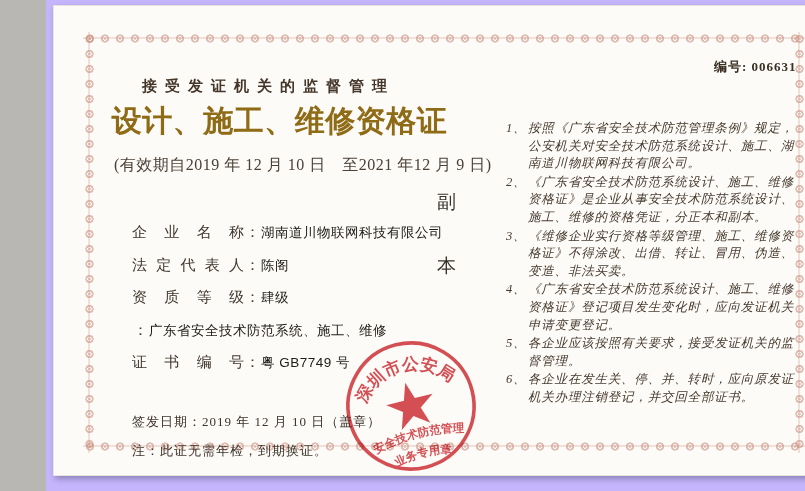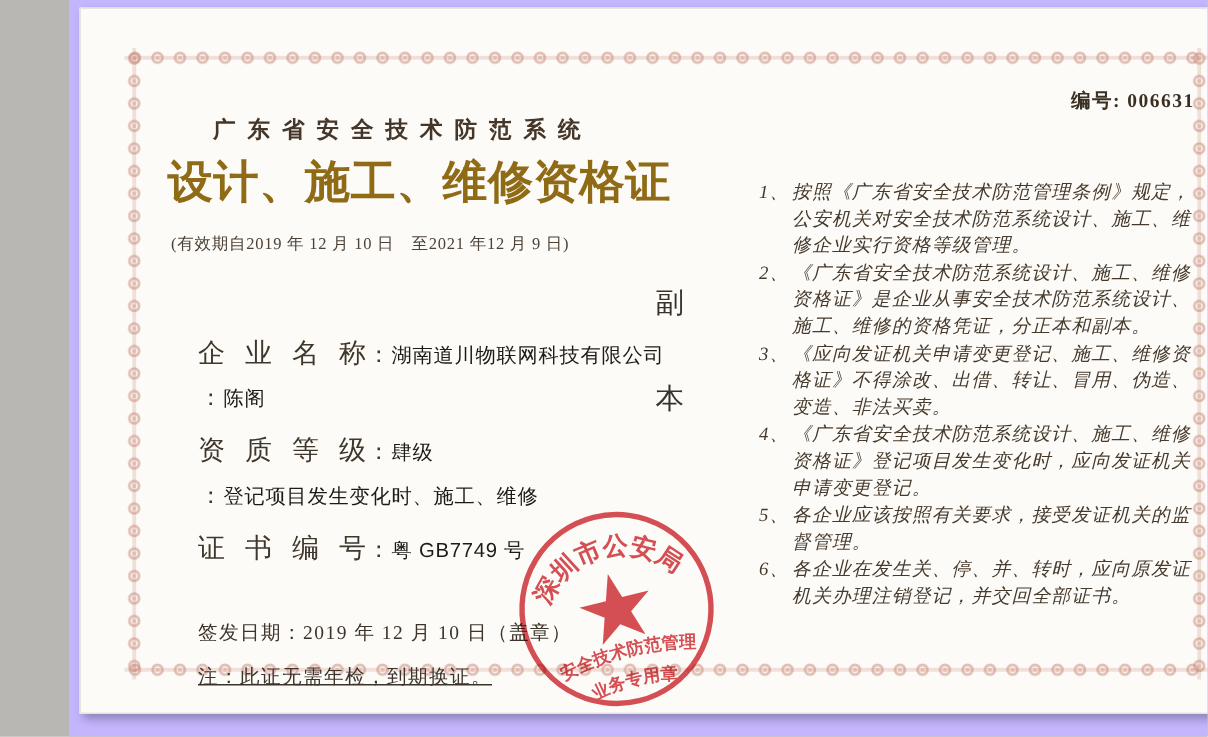--- a/index.html
+++ b/index.html
@@ -23,35 +23,35 @@
       radial-gradient(circle at 6.5px 7px, rgba(203,142,126,.42) 1.2px, rgba(0,0,0,0) 1.7px),
       linear-gradient(to right, rgba(0,0,0,0) 5.5px, rgba(203,142,126,.25) 5.5px, rgba(203,142,126,.25) 7.5px, rgba(0,0,0,0) 7.5px);
     background-size:13px 15px;}
   .abs{position:absolute;}
 
   .serial{left:660px;top:52px;font-size:13px;font-weight:bold;color:#3a2f23;letter-spacing:1px;}
   .org{left:88px;top:71px;width:252px;text-align:center;font-size:15px;font-weight:bold;
        color:#443628;letter-spacing:8px;white-space:nowrap;}
   .title{left:53px;top:95px;width:345px;text-align:center;font-size:30px;font-weight:bold;
          font-family:Liberation Serif, serif;letter-spacing:.5px;white-space:nowrap;}
-  .validity{left:60px;top:149px;font-size:11px;color:#4c4136;letter-spacing:.5px;white-space:nowrap;text-align:center;}
+  .validity{left:60px;top:149px;font-size:16px;color:#4c4136;letter-spacing:.5px;white-space:nowrap;text-align:center;}
 
   .copychars{left:383px;top:183px;display:flex;flex-direction:column;gap:38px;
              font-size:19px;color:#38322b;}
 
   .fields{left:78px;top:217px;width:345px;}
   .frow{display:flex;align-items:baseline;height:22px;margin-bottom:10.5px;white-space:nowrap;}
-  .flabel{display:inline-block;width:112px;font-size:18px;color:#40372c;
+  .flabel{display:inline-block;width:112px;font-size:15px;color:#40372c;
           text-align:justify;text-align-last:justify;}
   .fcolon{font-size:15px;color:#40372c;margin:0 1px 0 1px;}
   .fvalue{font-size:13.5px;font-weight:normal;color:#1e1a15;
           font-family:"Liberation Sans",sans-serif;letter-spacing:.5px;}
 
   .issue{left:78px;top:407px;font-size:13px;color:#3c332a;letter-spacing:1px;white-space:nowrap;}
-  .note{left:78px;top:436px;font-size:13px;color:#3c332a;letter-spacing:1px;white-space:nowrap;text-decoration:underline;}
+  .note{left:78px;top:436px;font-size:13px;color:#3c332a;letter-spacing:1px;white-space:nowrap;}
 
   .ins-head{left:452px;top:81px;width:300px;text-align:center;font-size:21px;font-weight:bold;
             color:#2e2720;letter-spacing:14px;text-indent:14px;}
   .ins-list{left:452px;top:114px;width:300px;font-size:12.5px;line-height:17.6px;
             color:#463a2c;font-style:italic;letter-spacing:.8px;}
   .ins-row{display:flex;margin-bottom:1px;}
   .ins-num{flex:0 0 22px;}
   .ins-text{flex:1;}
 
   .footer{left:550px;top:457px;width:222px;text-align:center;font-size:9px;
@@ -65,70 +65,71 @@
 <div id="screen">
   <div id="sheet">
 
     <div class="strip h" style="left:29px;top:26px;width:723px;"></div>
     <div class="strip h" style="left:29px;top:434px;width:723px;"></div>
     <div class="strip v" style="left:29px;top:26px;height:421px;"></div>
     <div class="strip v" style="left:739px;top:26px;height:421px;"></div>
 
     <div class="abs serial">编号: 006631</div>
 
-    <div class="abs org">广东省安全技术防范系统</div>
+    <div class="abs org">接受发证机关的监督管理</div>
     <div class="abs title" style="color:#8f6b16;">设计、施工、维修资格证</div>
     <div class="abs validity">(有效期自2019 年 12 月 10 日　至2021 年12 月 9 日)</div>
 
     <div class="abs copychars">
       <span>副</span>
       <span>本</span>
     </div>
 
     <div class="abs fields">
       <div class="frow">
         <span class="flabel">企业名称</span>
           <span class="fcolon">：</span>
           <span class="fvalue">湖南道川物联网科技有限公司</span>
       </div>
       <div class="frow">
+        <span class="flabel">法定代表人</span>
           <span class="fcolon">：</span>
           <span class="fvalue">陈阁</span>
       </div>
       <div class="frow">
         <span class="flabel">资质等级</span>
           <span class="fcolon">：</span>
           <span class="fvalue">肆级</span>
       </div>
       <div class="frow">
           <span class="fcolon">：</span>
-          <span class="fvalue">登记项目发生变化时、施工、维修</span>
+          <span class="fvalue">广东省安全技术防范系统、施工、维修</span>
       </div>
       <div class="frow">
         <span class="flabel">证书编号</span>
           <span class="fcolon">：</span>
           <span class="fvalue">粤 GB7749 号</span>
       </div>
     </div>
 
     <div class="abs issue">签发日期：2019 年 12 月 10 日（盖章）</div>
     <div class="abs note">注：此证无需年检，到期换证。</div>
 
     <div class="abs ins-list">
       <div class="ins-row">
         <span class="ins-num">1、</span>
-          <span class="ins-text">按照《广东省安全技术防范管理条例》规定，公安机关对安全技术防范系统设计、施工、维修企业实行资格等级管理。</span>
+          <span class="ins-text">按照《广东省安全技术防范管理条例》规定，公安机关对安全技术防范系统设计、施工、湖南道川物联网科技有限公司。</span>
       </div>
       <div class="ins-row">
         <span class="ins-num">2、</span>
           <span class="ins-text">《广东省安全技术防范系统设计、施工、维修资格证》是企业从事安全技术防范系统设计、施工、维修的资格凭证，分正本和副本。</span>
       </div>
       <div class="ins-row">
         <span class="ins-num">3、</span>
-          <span class="ins-text">《应向发证机关申请变更登记、施工、维修资格证》不得涂改、出借、转让、冒用、伪造、变造、非法买卖。</span>
+          <span class="ins-text">《维修企业实行资格等级管理、施工、维修资格证》不得涂改、出借、转让、冒用、伪造、变造、非法买卖。</span>
       </div>
       <div class="ins-row">
         <span class="ins-num">4、</span>
           <span class="ins-text">《广东省安全技术防范系统设计、施工、维修资格证》登记项目发生变化时，应向发证机关申请变更登记。</span>
       </div>
       <div class="ins-row">
         <span class="ins-num">5、</span>
           <span class="ins-text">各企业应该按照有关要求，接受发证机关的监督管理。</span>
       </div>
       <div class="ins-row">

